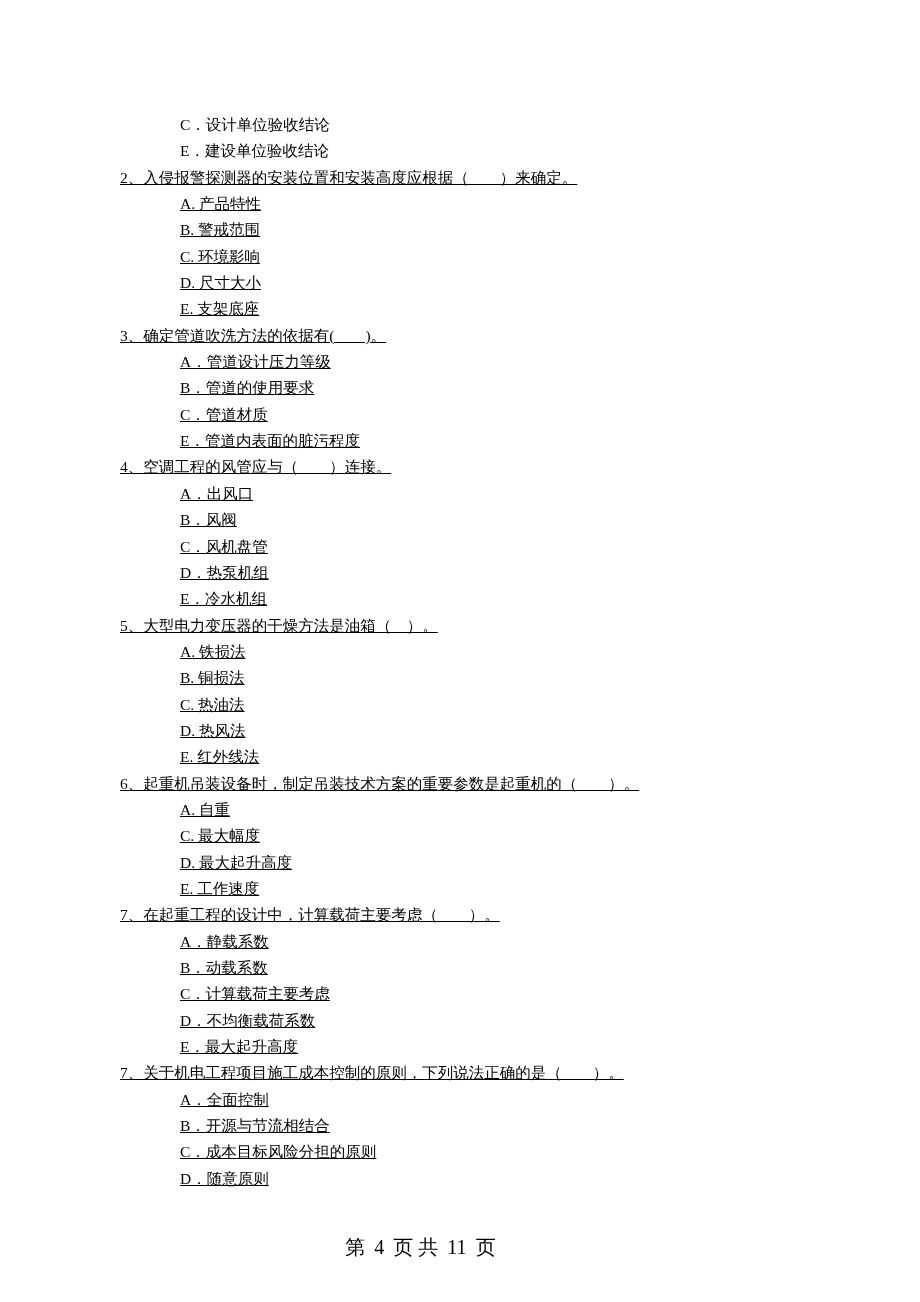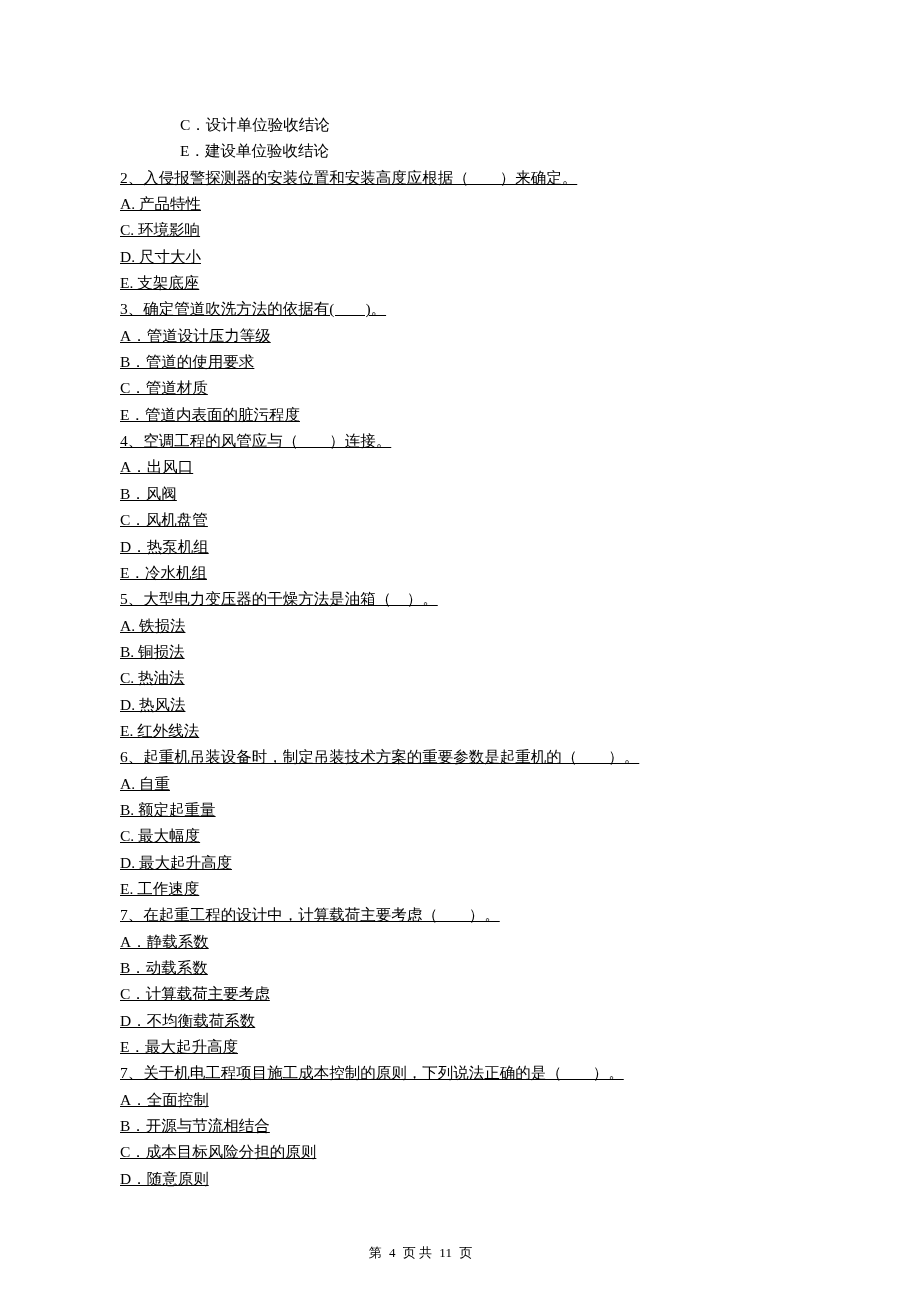--- a/index.html
+++ b/index.html
@@ -23,50 +23,52 @@
     margin-left: 60px;
   }
   .question {
     margin-left: 0;
     text-decoration: underline;
   }
   .q-stem {
     display: block;
   }
   .options {
+    margin-left: 60px;
   }
   .opt {
     display: block;
   }
   .footer {
     position: absolute;
     bottom: 38px;
     width: 100%;
     left: 0;
     text-align: center;
-    font-size: 13px;
+    font-size: 20px;
   }
   .footer span {
     margin: 0 2px;
   }
 </style>
 </head>
 <body>
 
 <div class="page">
 
   <div class="orphan-options">
     <span class="opt">C．设计单位验收结论</span>
     <span class="opt">E．建设单位验收结论</span>
   </div>
 
   <div class="question">
     <span class="q-stem">2、入侵报警探测器的安装位置和安装高度应根据（　　）来确定。</span>
     <div class="options">
       <span class="opt">A. 产品特性</span>
+      <span class="opt">B. 警戒范围</span>
       <span class="opt">C. 环境影响</span>
       <span class="opt">D. 尺寸大小</span>
       <span class="opt">E. 支架底座</span>
     </div>
   </div>
 
   <div class="question">
     <span class="q-stem">3、确定管道吹洗方法的依据有(　　)。</span>
     <div class="options">
       <span class="opt">A．管道设计压力等级</span>
@@ -95,21 +97,20 @@
       <span class="opt">C. 热油法</span>
       <span class="opt">D. 热风法</span>
       <span class="opt">E. 红外线法</span>
     </div>
   </div>
 
   <div class="question">
     <span class="q-stem">6、起重机吊装设备时，制定吊装技术方案的重要参数是起重机的（　　）。</span>
     <div class="options">
       <span class="opt">A. 自重</span>
-      <span class="opt">B. 额定起重量</span>
       <span class="opt">C. 最大幅度</span>
       <span class="opt">D. 最大起升高度</span>
       <span class="opt">E. 工作速度</span>
     </div>
   </div>
 
   <div class="question">
     <span class="q-stem">7、在起重工程的设计中，计算载荷主要考虑（　　）。</span>
     <div class="options">
       <span class="opt">A．静载系数</span>

